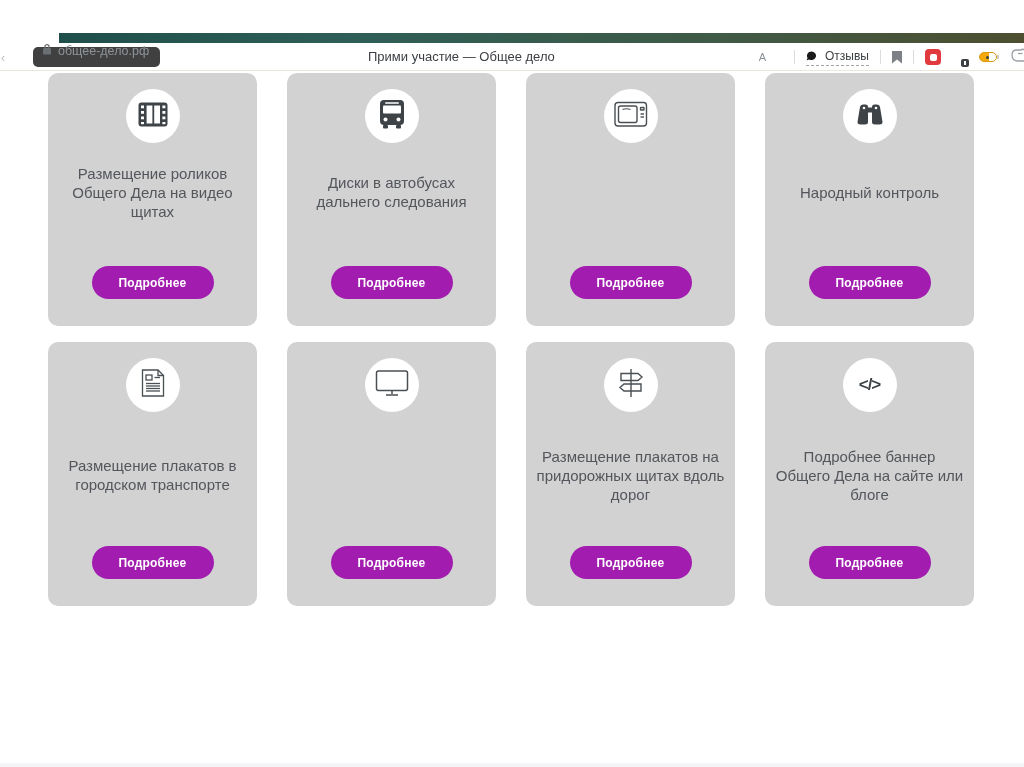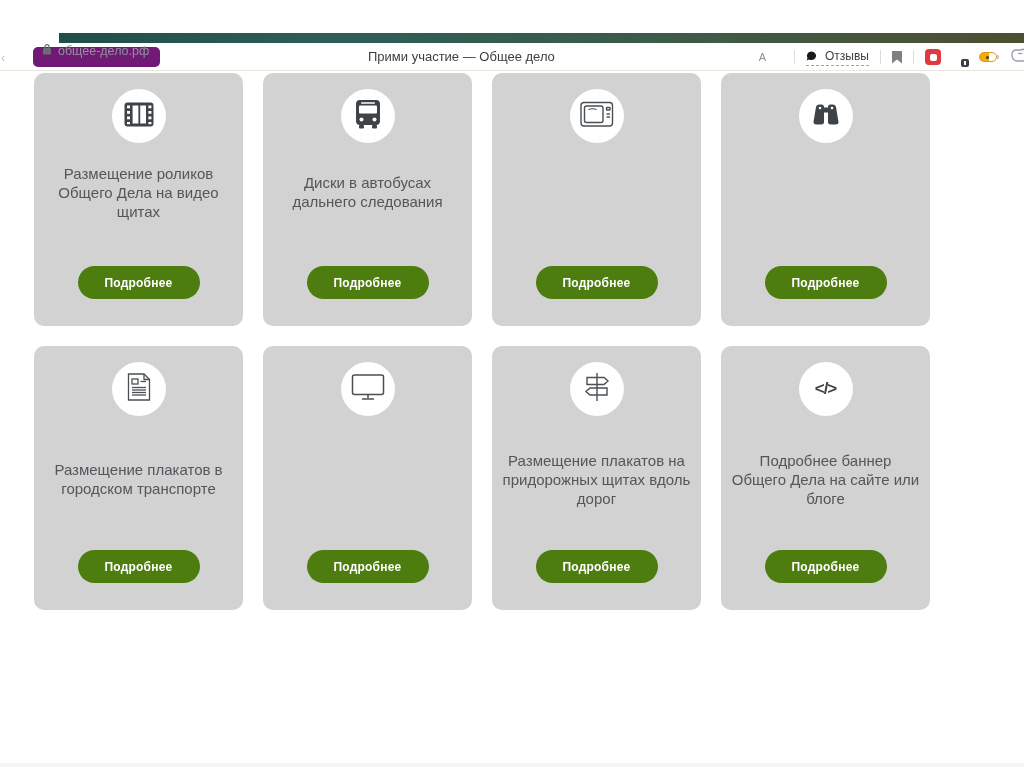--- a/index.html
+++ b/index.html
@@ -7,21 +7,21 @@
               font-family:"Liberation Sans", sans-serif; }
   .stage { position:relative; width:1024px; height:767px; background:#fff; }
 
   
   .top-band { position:absolute; left:0; top:0; width:1024px; height:33px; background:#fff; }
   .teal-bar { position:absolute; left:59px; top:33px; width:965px; height:10px;
               background:linear-gradient(90deg,#1f4f4a 0%,#2e5e57 30%,#3f5a46 68%,#4d4f30 100%); }
   .toolbar { position:absolute; left:0; top:43px; width:1024px; height:28px; background:#fff;
              border-bottom:1px solid #e9e7dc; }
   .nav-fragment { position:absolute; left:1px; top:8px; color:#b9bcbf; font-size:12px; }
-  .url-pill { position:absolute; left:33px; top:4px; height:20px; background:#701a75;
+  .url-pill { position:absolute; left:33px; top:4px; height:20px; background:#404040;
               border-radius:5px; display:flex; align-items:center; gap:6px; padding:0 11px 12px 9px; }
   .url-text { font-size:12.5px; color:#8e9398; }
   .page-title { position:absolute; left:368px; top:6px; font-size:13px; color:#3b3e42; white-space:nowrap; }
 
   .toolbar-right { position:absolute; right:-6px; top:0; height:28px; display:flex;
                    align-items:center; gap:11px; }
   .tb-sep { width:1px; height:14px; background:#dcdcdc; }
   .translate-glyph { font-size:11px; color:#8a9096; position:relative; padding-right:6px; }
   .reviews { display:flex; align-items:center; gap:8px; border-bottom:1px dashed #a3a3a3;
              padding-bottom:2px; cursor:pointer; }
@@ -38,32 +38,32 @@
                       background:#3c4043; border-radius:2px; display:flex; align-items:center; justify-content:center; }
   .ext-green .badge i { display:block; width:2px; height:4px; background:#fff; }
   .battery { position:relative; width:18px; height:10px; border:1px solid #d89a10; border-radius:5px;
              background:linear-gradient(90deg,#f5a90c 0 58%, #fff 58%); }
   .battery .dot { position:absolute; left:6px; top:2.5px; width:3px; height:3px; background:#3c4043; border-radius:50%; }
   .battery::after { content:""; position:absolute; right:-3px; top:2px; width:2px; height:4px;
                     background:#c9c9c9; border-radius:0 1px 1px 0; }
   .hand-ext { margin-left:2px; }
 
   
-  .cards { position:absolute; left:34px; top:73px; display:grid;
+  .cards { position:absolute; left:48px; top:73px; display:grid;
            grid-template-columns:repeat(4,209px); grid-template-rows:253px 264px;
-           column-gap:30px; row-gap:16px;gap:20px; }
+           column-gap:30px; row-gap:16px; }
   .card { position:relative; background:#d2d2d2; border-radius:10px; }
   .icon-circle { width:54px; height:54px; border-radius:50%; background:#fff;
                  margin:16px auto 0; display:flex; align-items:center; justify-content:center; }
   .card-title { margin:14px 10px 0; height:70px; display:flex; align-items:center;
                 justify-content:center; text-align:center; font-size:15px; line-height:19px;
                 color:#53565b; }
   .row2 .card-title { margin-top:28px; }
   .details-btn { position:absolute; left:50%; transform:translateX(-50%); bottom:27px;
-                 width:122px; height:33px; border:none; border-radius:17px; background:#4d7c0f;
+                 width:122px; height:33px; border:none; border-radius:17px; background:#a21caf;
                  color:#fff; font-size:12px; font-weight:bold; font-family:"Liberation Sans",sans-serif;
                  letter-spacing:.2px; cursor:pointer; }
   .code-glyph { font-size:17px; font-weight:bold; color:#3e4347; letter-spacing:-1px; }
 
   .bottom-strip { position:absolute; left:0; bottom:0; width:1024px; height:4px; background:#f4f5f6; }
 </style>
 </head>
 <body>
 
 <div class="stage">
@@ -184,20 +184,21 @@
         <span>
           <svg width="30" height="26" viewBox="0 0 30 26">
             <path d="M2.5,21 L5,6 Q5.3,3.5 8,3.5 L10.5,3.5 Q13,3.5 13,6 L13,21 Q13,23.5 10,23.5 L5.5,23.5 Q2.5,23.5 2.5,21 Z" fill="#3e4347"></path>
             <path d="M27.5,21 L25,6 Q24.7,3.5 22,3.5 L19.5,3.5 Q17,3.5 17,6 L17,21 Q17,23.5 20,23.5 L24.5,23.5 Q27.5,23.5 27.5,21 Z" fill="#3e4347"></path>
             <rect x="13" y="6.5" width="4" height="5" fill="#3e4347"></rect>
             <circle cx="9" cy="7" r="1.3" fill="#fff"></circle>
             <circle cx="21" cy="7" r="1.3" fill="#fff"></circle>
           </svg>
         </span>
       </div>
+      <div class="card-title">Народный контроль</div>
       <button class="details-btn">Подробнее</button>
     </div>
 
     <div class="card row2">
       <div class="icon-circle">
         <span>
           <svg width="28" height="30" viewBox="0 0 28 30" fill="none" stroke="#4a4f53" stroke-width="1.3">
             <path d="M3.5,2 H19 L24.5,7.5 V28 H3.5 Z"></path>
             <path d="M19,2 V7.5 H24.5"></path>
             <rect x="7" y="7" width="6" height="5"></rect>

